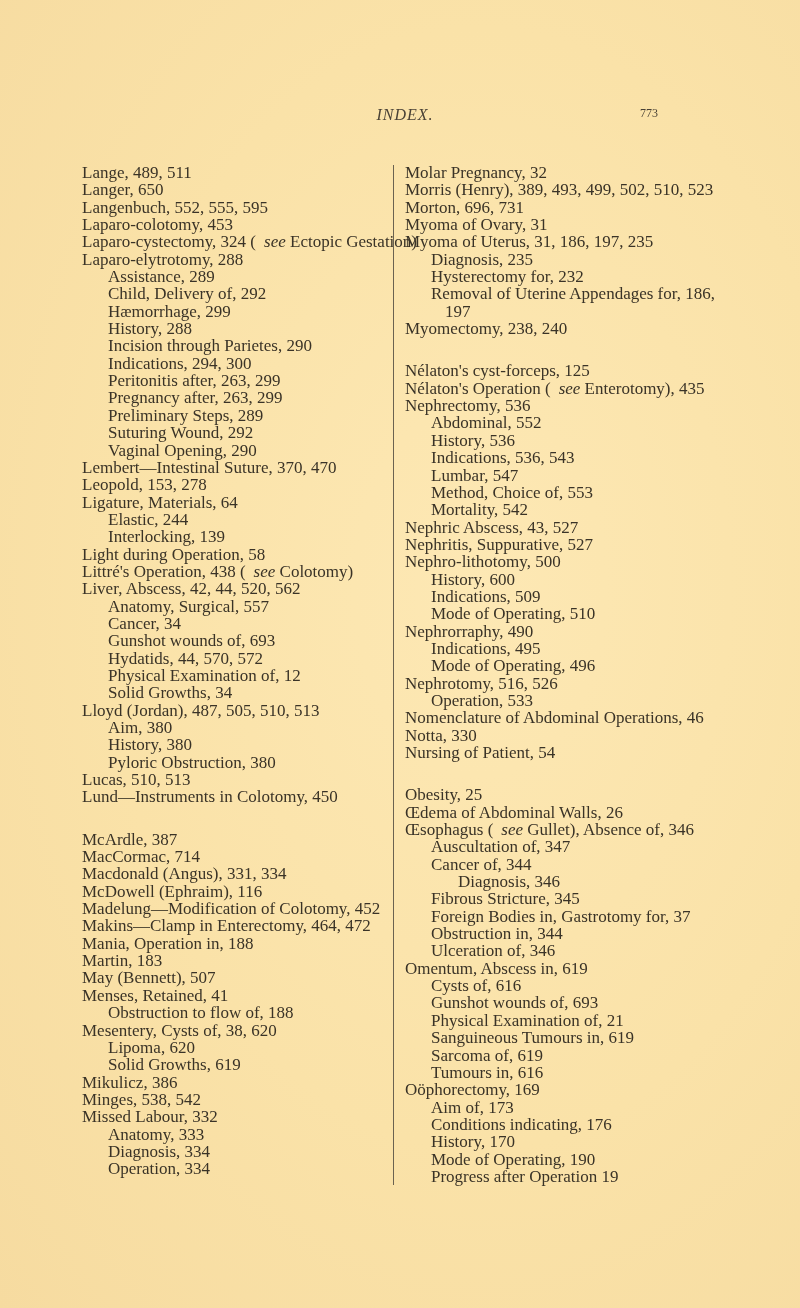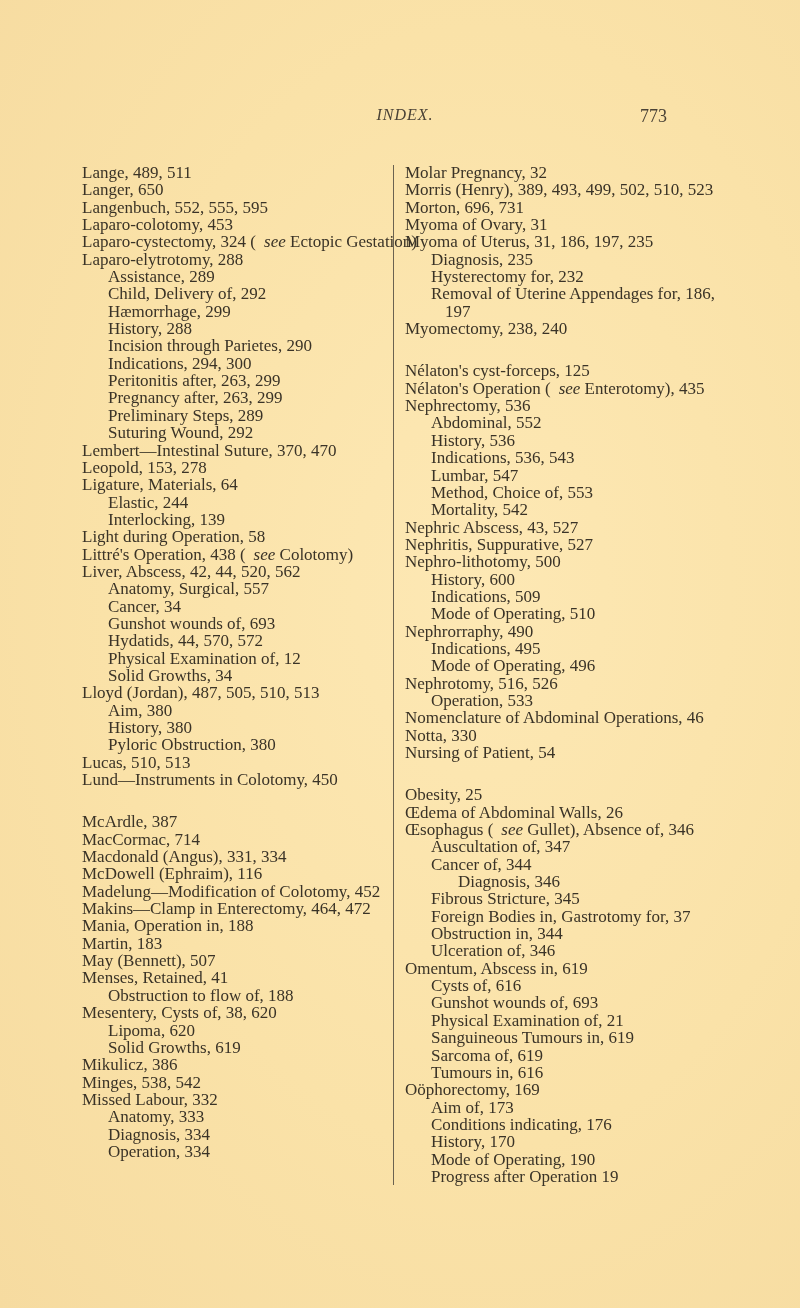--- a/index.html
+++ b/index.html
@@ -10,21 +10,21 @@
     font-family: "Liberation Serif", "DejaVu Serif", serif;
     color: #3a3327;
     position: relative;
   }
   .header-title {
     position: absolute; left: 0; top: 106px; width: 800px; text-align: center;
     font-style: italic; font-size: 16px; letter-spacing: 1px; color: #4a4236;
     padding-left: 10px; box-sizing: border-box;
   }
   .page-number {
-    position: absolute; left: 640px; top: 106px; font-size: 18px; color: #4a4236; text-align: right;
+    position: absolute; left: 640px; top: 106px; font-size: 12px; color: #4a4236; text-align: right;
   }
   .column {
     position: absolute; top: 164px;
     font-size: 17px; line-height: 17.35px;
   }
   .col-left { left: 82px; width: 310px; }
   .col-right { left: 405px; width: 390px; }
   .divider {
     position: absolute; left: 393px; top: 165px; width: 1px; height: 1020px;
     background: #6b6250;
@@ -52,20 +52,21 @@
     <div class="entry l1">Assistance, 289</div>
     <div class="entry l1">Child, Delivery of, 292</div>
     <div class="entry l1">Hæmorrhage, 299</div>
     <div class="entry l1">History, 288</div>
     <div class="entry l1">Incision through Parietes, 290</div>
     <div class="entry l1">Indications, 294, 300</div>
     <div class="entry l1">Peritonitis after, 263, 299</div>
     <div class="entry l1">Pregnancy after, 263, 299</div>
     <div class="entry l1">Preliminary Steps, 289</div>
     <div class="entry l1">Suturing Wound, 292</div>
+    <div class="entry l1">Vaginal Opening, 290</div>
     <div class="entry">Lembert—Intestinal Suture, 370, 470</div>
     <div class="entry">Leopold, 153, 278</div>
     <div class="entry">Ligature, Materials, 64</div>
     <div class="entry l1">Elastic, 244</div>
     <div class="entry l1">Interlocking, 139</div>
     <div class="entry">Light during Operation, 58</div>
     <div class="entry">Littré's Operation, 438 (<em>see</em> Colotomy)</div>
     <div class="entry">Liver, Abscess, 42, 44, 520, 562</div>
     <div class="entry l1">Anatomy, Surgical, 557</div>
     <div class="entry l1">Cancer, 34</div>

